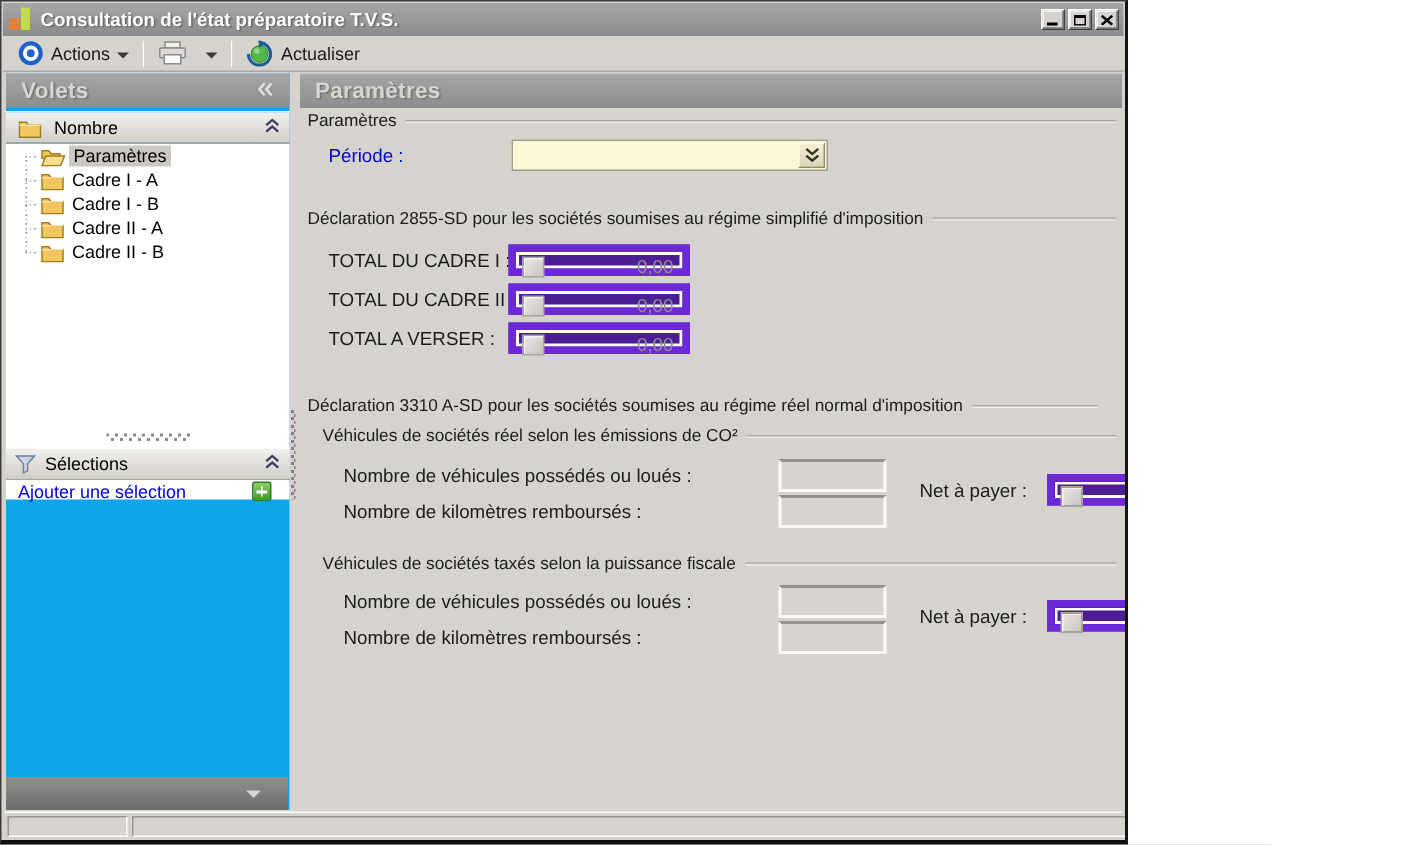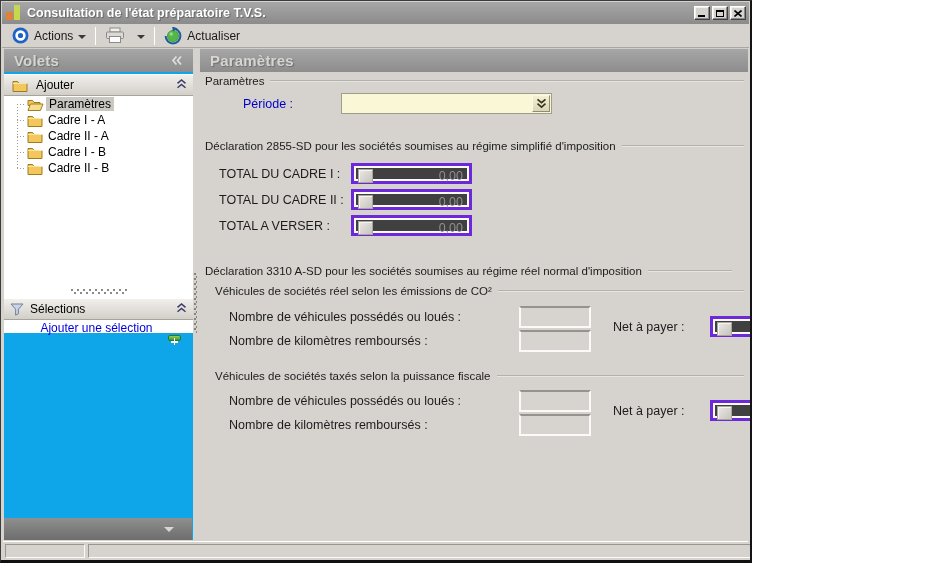--- a/index.html
+++ b/index.html
@@ -61,21 +61,21 @@
   .tree-label { padding:0 3px; line-height:14px; }
   .tree-row.selected .tree-label { background:#cbc8c2; }
   .folder-svg { margin:0 2px; flex:0 0 auto; }
   .splitter-h { position:absolute; left:0; right:0; top:238px; height:10px; display:flex; align-items:center; justify-content:center; }
   .dots-h { width:56px; height:5px;
     background-image:repeating-linear-gradient(90deg,#8a8a8a 0 2px,transparent 2px 6px),
                      repeating-linear-gradient(90deg,#8a8a8a 0 2px,transparent 2px 6px);
     background-size:100% 2px; background-position:0 0, 3px 3px; background-repeat:no-repeat, no-repeat; }
   .selections-bar { position:absolute; left:0; right:0; top:250px; }
   .add-selection-row { position:absolute; left:0; right:0; top:273px; height:20px;
-    display:flex; align-items:center; padding:0 12px 0 8px;flex-direction:column; }
+    display:flex; align-items:flex-start; padding:0 12px 0 8px; }
   .add-link { font-size:12px; color:#0000dd; }
   .plus-btn { margin-left:auto; width:13px; height:13px; position:relative;
     background:linear-gradient(#8fd162,#3f9a2e); border:1px solid #2e7a22; border-radius:2px; }
   .plus-btn::before, .plus-btn::after { content:""; position:absolute; background:#fff; }
   .plus-btn::before { left:2px; top:5px; width:7px; height:1.6px; }
   .plus-btn::after  { left:4.7px; top:2px; width:1.6px; height:7px; }
   .sidebar-collapse-bar { position:absolute; left:0; right:1px; top:470px; height:22px;
     background:linear-gradient(#8f8f8f,#6d6d6d); display:flex; align-items:center; }
   .caret-down-light { width:0; height:0; border-left:5px solid transparent; border-right:5px solid transparent;
     border-top:5px solid #d9d6d1; margin-left:auto; margin-right:18px; }
@@ -89,22 +89,22 @@
   .legend-row { position:absolute; display:flex; align-items:center; gap:6px; font-size:11.5px; color:#1c1c1c; }
   .legend-line { flex:1; height:2px; background:linear-gradient(#9b978f,#ffffff); background-size:100% 2px; }
   .lbl { position:absolute; font-size:12.5px; color:#1c1c1c; white-space:nowrap; }
   .lbl-blue { color:#0000cc; }
   
   .combo { position:absolute; display:flex; background:#faf7d6; border:1px solid #a09d8e; }
   .combo-input { flex:1; border:none; background:transparent; font-size:12px; padding:0 4px; outline:none; font-family:"Liberation Sans",sans-serif; }
   .combo-btn { width:18px; height:17px; margin:1px; background:linear-gradient(#f4f0d4,#d9d5b6);
     border:1px solid; border-color:#fbf8e4 #8f8c70 #8f8c70 #fbf8e4; display:flex; align-items:center; justify-content:center; padding:0; }
   
-  .amount-field { position:absolute; height:21px; background:#404040;
-    border:3px solid #6d28d9; box-shadow: inset 0 0 0 2px #fafaf8; margin-left: 12px; }
+  .amount-field { position:absolute; height:21px; background:#4c1d95;
+    border:5px solid #6d28d9; box-shadow: inset 0 0 0 2px #fafaf8; }
   .amount-field .mini-btn { position:absolute; left:4px; top:3px; width:15px; height:14px;
     background:linear-gradient(135deg,#eceae6,#c7c3bd); border:1px solid #a8a59f;
     box-shadow: inset 1px 1px 0 #f6f4f1; }
   .amount-field .amount { position:absolute; right:6px; top:0; line-height:20px; font-size:12.5px; color:#8f8f8f; }
   
   .num-input { position:absolute; width:72px; height:22px; background:#d7d4cf;
     border:2px solid #fbfaf8; border-top:2px solid #96938c; font-size:12px; padding:0 4px;
     font-family:"Liberation Sans",sans-serif; outline:none; }
   
   .statusbar { position:absolute; left:2px; right:2px; top:540px; height:18px; background:#d6d3ce;
@@ -180,21 +180,21 @@
           <path d="M5.4 1.5 L2 5.5 L5.4 9.5 M10 1.5 L6.6 5.5 L10 9.5" fill="none" stroke="#e2e0db" stroke-width="1.7"></path>
         </svg>
       </span>
     </div>
 
     <div class="group-bar" style="position:absolute;left:0;right:0;top:26px;">
       <svg class="folder-svg" width="16" height="13" viewBox="0 0 16 13">
         <path d="M1 2.5 h4.6 l1.4 2 H15 v8 H1 z" fill="#f2c75e" stroke="#a07c20"></path>
         <path d="M1 4.5 H15" stroke="#fbe4a0" stroke-width="1"></path>
       </svg>
-      <span>Ajouter</span>
+      <span>Nombre</span>
       <span class="spacer"></span>
       <span>
         <svg width="11" height="10" viewBox="0 0 11 10">
           <path d="M1.5 4.4 L5.5 1 L9.5 4.4 M1.5 8.8 L5.5 5.4 L9.5 8.8" fill="none" stroke="#3c3c66" stroke-width="1.5"></path>
         </svg>
       </span>
     </div>
 
     <div class="tree-wrap">
       <div class="tree-vline"></div>
@@ -213,29 +213,29 @@
           <path d="M1 4.5 H15" stroke="#fbe4a0" stroke-width="1"></path>
         </svg>
         <span class="tree-label">Cadre I - A</span>
       </div>
       <div class="tree-row">
         <span class="hdot"></span>
         <svg class="folder-svg" width="16" height="13" viewBox="0 0 16 13">
           <path d="M1 2.5 h4.6 l1.4 2 H15 v8 H1 z" fill="#f2c75e" stroke="#a07c20"></path>
           <path d="M1 4.5 H15" stroke="#fbe4a0" stroke-width="1"></path>
         </svg>
-        <span class="tree-label">Cadre II - A</span>
+        <span class="tree-label">Cadre I - B</span>
       </div>
       <div class="tree-row">
         <span class="hdot"></span>
         <svg class="folder-svg" width="16" height="13" viewBox="0 0 16 13">
           <path d="M1 2.5 h4.6 l1.4 2 H15 v8 H1 z" fill="#f2c75e" stroke="#a07c20"></path>
           <path d="M1 4.5 H15" stroke="#fbe4a0" stroke-width="1"></path>
         </svg>
-        <span class="tree-label">Cadre I - B</span>
+        <span class="tree-label">Cadre II - A</span>
       </div>
       <div class="tree-row">
         <span class="hdot"></span>
         <svg class="folder-svg" width="16" height="13" viewBox="0 0 16 13">
           <path d="M1 2.5 h4.6 l1.4 2 H15 v8 H1 z" fill="#f2c75e" stroke="#a07c20"></path>
           <path d="M1 4.5 H15" stroke="#fbe4a0" stroke-width="1"></path>
         </svg>
         <span class="tree-label">Cadre II - B</span>
       </div>
     </div>
@@ -273,21 +273,21 @@
     <div class="panel-header">
       <span>Paramètres</span>
     </div>
 
     <div class="main-body">
 
       <div class="legend-row" style="left:5px; right:4px; top:3px;">
         <span>Paramètres</span>
         <span class="legend-line"></span>
       </div>
-      <span class="lbl lbl-blue" style="left:19px; top:25px;margin-left:24px;">Période :</span>
+      <span class="lbl lbl-blue" style="left:19px; top:25px;">Période :</span>
       <div class="combo" style="left:141px; top:21px; width:211px; height:21px;">
         <input class="combo-input" value="" style="">
         <button class="combo-btn">
           <svg width="11" height="11" viewBox="0 0 11 11">
             <path d="M1.5 1.3 L5.5 4.7 L9.5 1.3 M1.5 5.7 L5.5 9.1 L9.5 5.7" fill="none" stroke="#33331f" stroke-width="1.6"></path>
           </svg>
         </button>
       </div>
 
       <div class="legend-row" style="left:5px; right:4px; top:68px;">

